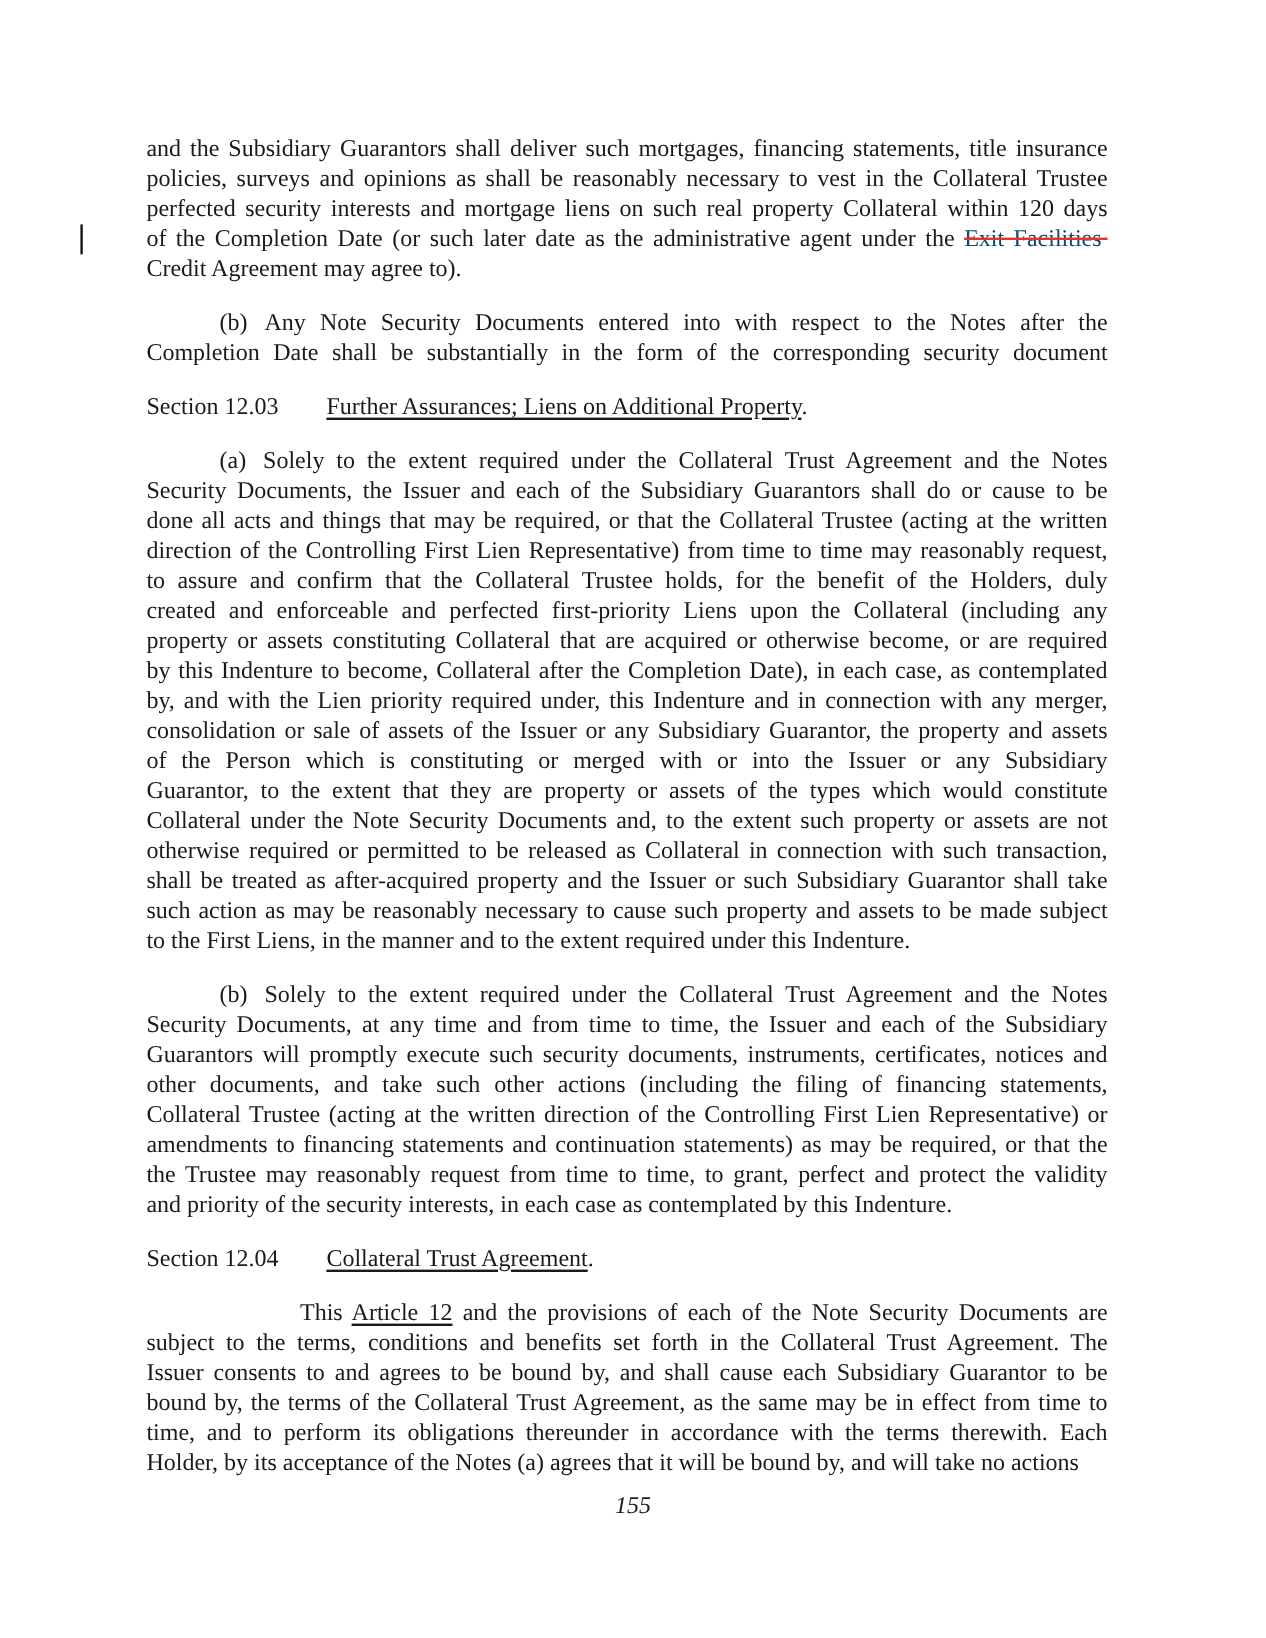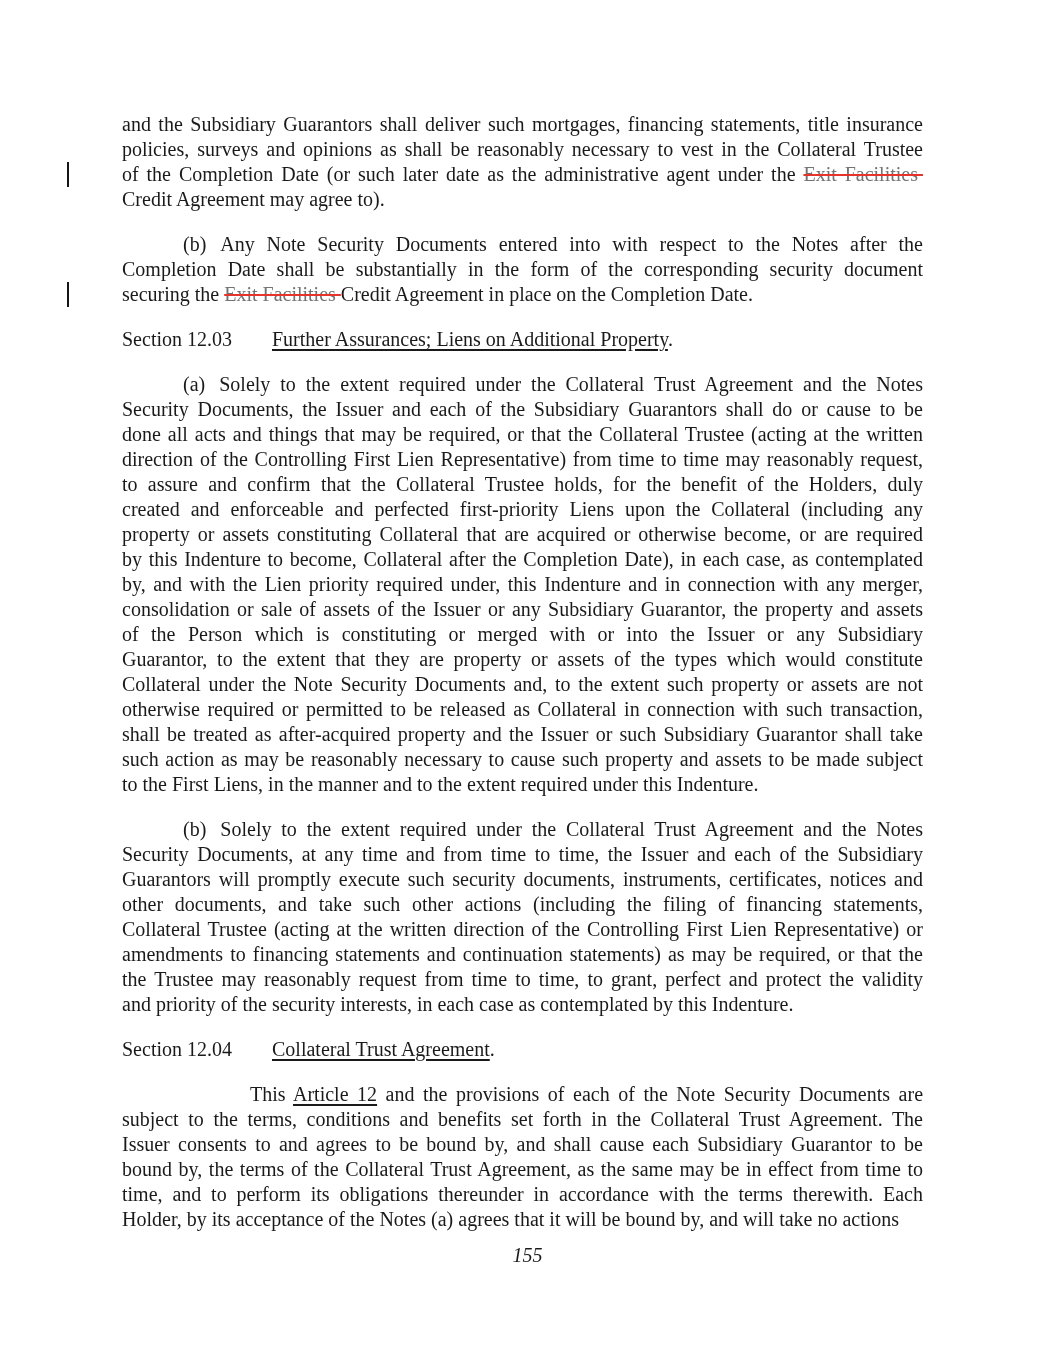--- a/index.html
+++ b/index.html
@@ -31,21 +31,21 @@
   .heading .line { text-align: right; text-align-last: left; }
   
   .line.ind-half { text-indent: 61px; }
   .line.ind-deep { text-indent: 128px; }
   
   .tab { display: inline-block; height: 1px; }
   .tab-sm { width: 14px; }
   .tab-md { width: 40px; }
   
   .del {
-    color: #737373;
+    color: #0c4a6e;
     text-decoration: line-through;
     text-decoration-color: #e5342c;
     text-decoration-thickness: 2px;
   }
   
   .und {
     text-decoration: underline;
     text-underline-offset: 3px;
     text-decoration-thickness: 1.5px;
   }
@@ -69,27 +69,27 @@
     font-style: italic;
   }
 </style>
 </head>
 <body>
 
 <div class="content">
     <div class="block para">
       <div class="line"><span>and the Subsidiary Guarantors shall deliver such mortgages, financing statements, title insurance</span></div>
       <div class="line"><span>policies, surveys and opinions as shall be reasonably necessary to vest in the Collateral Trustee</span></div>
+      <div class="line"><span>perfected security interests and mortgage liens on such real property Collateral within 120 days</span></div>
       <div class="line changebar"><span>of the Completion Date (or such later date as the administrative agent under the </span><span class="del">Exit Facilities&nbsp;</span></div>
       <div class="line last"><span>Credit Agreement may agree to).</span></div>
     </div>
     <div class="block para">
       <div class="line ind-half"><span>(b)</span><span class="tab tab-sm"></span><span>Any Note Security Documents entered into with respect to the Notes after the</span></div>
       <div class="line"><span>Completion Date shall be substantially in the form of the corresponding security document</span></div>
-      <div class="line last changebar"><span>securing the </span><span class="del">Exit Facilities&nbsp;</span><span>Credit Agreement in place on the Completion Date.</span></div>
     </div>
     <div class="block heading">
       <div class="line last"><span>Section 12.03</span><span class="tab tab-md"></span><span class="und">Further Assurances; Liens on Additional Property</span><span>.</span></div>
     </div>
     <div class="block para">
       <div class="line ind-half"><span>(a)</span><span class="tab tab-sm"></span><span>Solely to the extent required under the Collateral Trust Agreement and the Notes</span></div>
       <div class="line"><span>Security Documents, the Issuer and each of the Subsidiary Guarantors shall do or cause to be</span></div>
       <div class="line"><span>done all acts and things that may be required, or that the Collateral Trustee (acting at the written</span></div>
       <div class="line"><span>direction of the Controlling First Lien Representative) from time to time may reasonably request,</span></div>
       <div class="line"><span>to assure and confirm that the Collateral Trustee holds, for the benefit of the Holders, duly</span></div>

